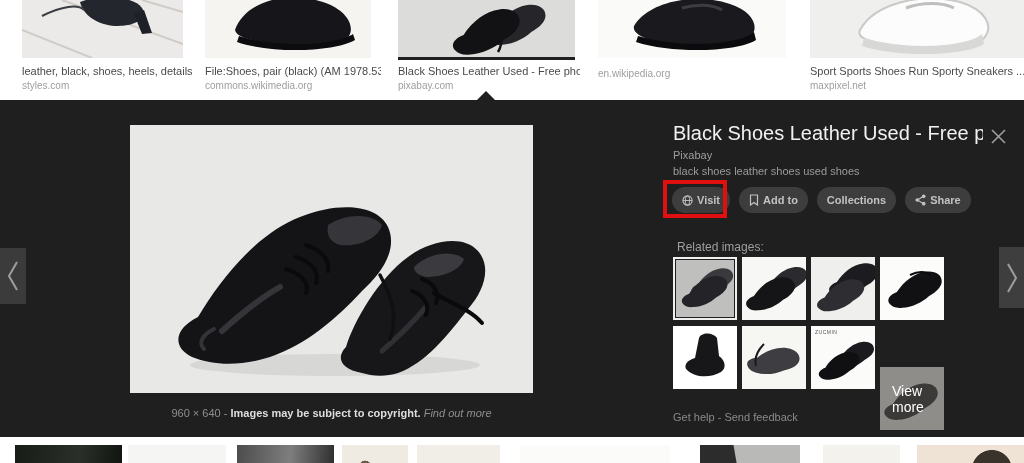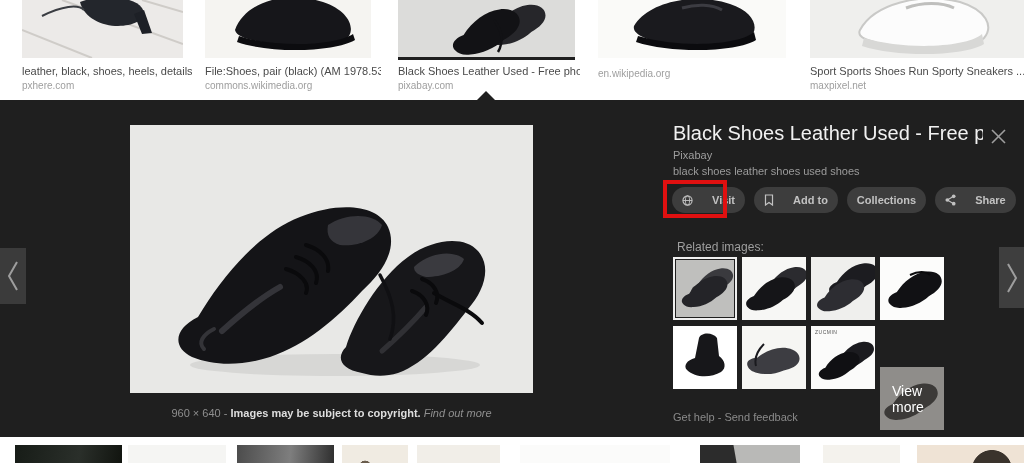--- a/index.html
+++ b/index.html
@@ -28,21 +28,21 @@
   .meta-line .bold { color:#dedede; font-weight:bold; }
   .meta-line .lnk { color:#8f8f8f; cursor:pointer;font-style:italic; }
 
   .p-title { position:absolute; left:673px; top:22px; width:310px; font-size:20px; color:#f1f1f1;
              white-space:nowrap; overflow:hidden; }
   .p-source { position:absolute; left:673px; top:49px; font-size:11px; color:#9e9e9e; }
   .p-desc { position:absolute; left:673px; top:65px; font-size:11px; color:#9b9b9b; }
 
   .btn-row { position:absolute; left:672px; top:87px; display:flex; gap:9px; }
   .g-btn { background:#3d3d3d; color:#c2c2c2; font-size:11px; font-weight:bold;
-           height:26px; padding:10px 10px; display:flex; align-items:center; gap:19px;
+           height:26px; padding:10px 10px; display:flex; align-items:center; gap:4px;
            border-radius:13px; cursor:pointer; white-space:nowrap; }
   .red-box { position:absolute; left:663px; top:80px; width:64px; height:38px;
              border:4px solid #e01010; pointer-events:none; }
 
   .rel-label { position:absolute; left:677px; top:140px; font-size:12px; color:#9e9e9e; }
   .rel-thumb { position:absolute; width:64px; height:63px; overflow:hidden; cursor:pointer; background:#f6f6f4; }
   .rel-thumb svg { display:block; width:100%; height:100%; }
   .rel-sel { border:2px solid #efefef; padding:1px; background:#1f1f1f; }
   .rel-sel .inner { width:100%; height:100%; overflow:hidden; background:#c2c2c0; }
   .rel-sel .inner svg { width:100%; height:100%; }
@@ -117,21 +117,21 @@
         <path d="M50 30 C 64 4 110 -8 150 2 C 176 10 184 26 174 38 C 162 50 112 52 82 46 C 60 42 46 38 50 30 Z" fill="#fcfcfc" stroke="#c9c9c7" stroke-width="2"></path>
         <path d="M54 38 C 94 50 156 48 172 34 L 174 44 C 156 56 88 58 52 46 Z" fill="#d8d8d6"></path>
         <path d="M96 8 C 112 2 132 2 144 8" stroke="#bfbfbd" stroke-width="3" fill="none"></path>
       </svg>
     </div>
 
     <div class="sel-underline" style="left:398px;width:177px;"></div>
 
     <div class="cap" style="left:22px;width:170px;">
       <div class="cap-title">leather, black, shoes, heels, details ...</div>
-      <div class="cap-domain">pxhere.com</div>
+      <div class="cap-domain">styles.com</div>
     </div>
     <div class="cap" style="left:205px;width:176px;">
       <div class="cap-title">File:Shoes, pair (black) (AM 1978.53-...</div>
       <div class="cap-domain">commons.wikimedia.org</div>
     </div>
     <div class="cap" style="left:398px;width:182px;">
       <div class="cap-title">Black Shoes Leather Used - Free photo...</div>
       <div class="cap-domain">pixabay.com</div>
     </div>
     <div class="cap" style="left:598px;width:190px;">

